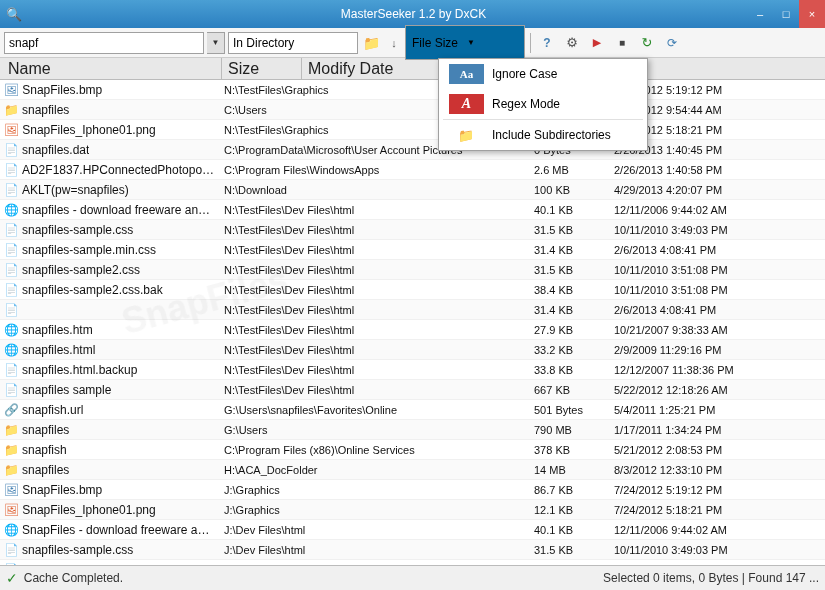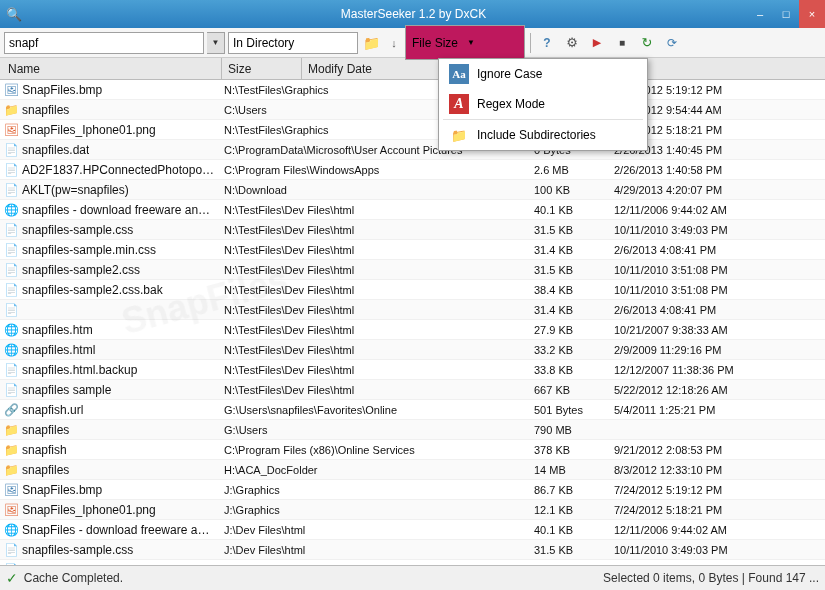--- a/index.html
+++ b/index.html
@@ -58,21 +58,21 @@
       width: 130px;
       height: 22px;
       border: 1px solid #a0a0a0;
       background: white;
       padding: 1px 4px;
       font-size: 12px;
     }
     .filter-dropdown {
       display: flex; align-items: center;
       border: 1px solid #a0a0a0;
-      background: #be185d;
+      background: #0369a1;
       height: 35px;
       cursor: pointer;
       position: relative;
     }
     .filter-dropdown span { padding: 0 6px; font-size: 12px; }
     .toolbar-icon-btn {
       width: 22px; height: 22px;
       background: transparent;
       border: 1px solid transparent;
       display: flex; align-items: center; justify-content: center;
@@ -82,21 +82,21 @@
 
     .column-headers {
       background: #e8e8e8;
       border-bottom: 1px solid #bbb;
       display: flex;
       align-items: center;
       height: 22px;
       padding: 0 2px;
     }
     .col-header {
-      font-size: 12px;
+      font-size: 16px;
       color: #222;
       padding: 2px 6px;
       border-right: 1px solid #bbb;
       height: 100%;
       display: flex; align-items: center;
       cursor: pointer;
       user-select: none;
       white-space: nowrap;
       overflow: hidden;
     }
@@ -166,21 +166,21 @@
     }
     .menu-item {
       display: flex;
       align-items: center;
       padding: 5px 10px;
       cursor: pointer;
       gap: 8px;
       font-size: 12px;
     }
     .menu-icon {
-      width: 20px; height: 20px;
+      width: 35px; height: 20px;
       display: flex; align-items: center; justify-content: center;
       font-size: 13px; font-weight: bold; flex-shrink: 0;
     }
     .menu-icon-aa { 
       background: #4682b4; color: white;
       font-size: 11px; font-weight: bold; font-family: serif;
     }
     .menu-icon-a {
       background: #cc3333; color: white;
       font-size: 14px; font-weight: bold; font-family: serif;
@@ -398,29 +398,30 @@
     <div class="cell cell-size">501 Bytes</div>
     <div class="cell cell-date">5/4/2011 1:25:21 PM</div>
   </div>
     <div class="file-row">
     <div class="cell cell-name">
       <span style="font-size:12px; color:#e8a020; flex-shrink:0;">📁</span>
       <span style="overflow:hidden;text-overflow:ellipsis;white-space:nowrap;">snapfiles</span>
     </div>
     <div class="cell cell-path">G:\Users</div>
     <div class="cell cell-size">790 MB</div>
+    <div class="cell cell-date">1/17/2011 1:34:24 PM</div>
   </div>
     <div class="file-row">
     <div class="cell cell-name">
       <span style="font-size:12px; color:#e8a020; flex-shrink:0;">📁</span>
       <span style="overflow:hidden;text-overflow:ellipsis;white-space:nowrap;">snapfish</span>
     </div>
     <div class="cell cell-path">C:\Program Files (x86)\Online Services</div>
     <div class="cell cell-size">378 KB</div>
-    <div class="cell cell-date">9/21/2012 2:08:53 PM</div>
+    <div class="cell cell-date">5/21/2012 2:08:53 PM</div>
   </div>
     <div class="file-row">
     <div class="cell cell-name">
       <span style="font-size:12px; color:#e8a020; flex-shrink:0;">📁</span>
       <span style="overflow:hidden;text-overflow:ellipsis;white-space:nowrap;">snapfiles</span>
     </div>
     <div class="cell cell-path">H:\ACA_DocFolder</div>
     <div class="cell cell-size">14 MB</div>
     <div class="cell cell-date">8/3/2012 12:33:10 PM</div>
   </div>

